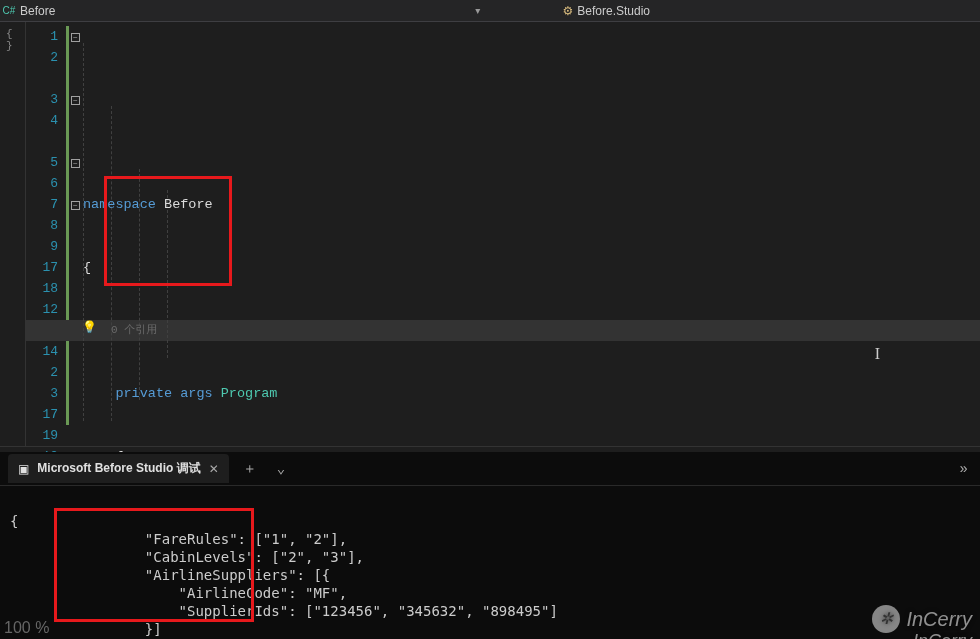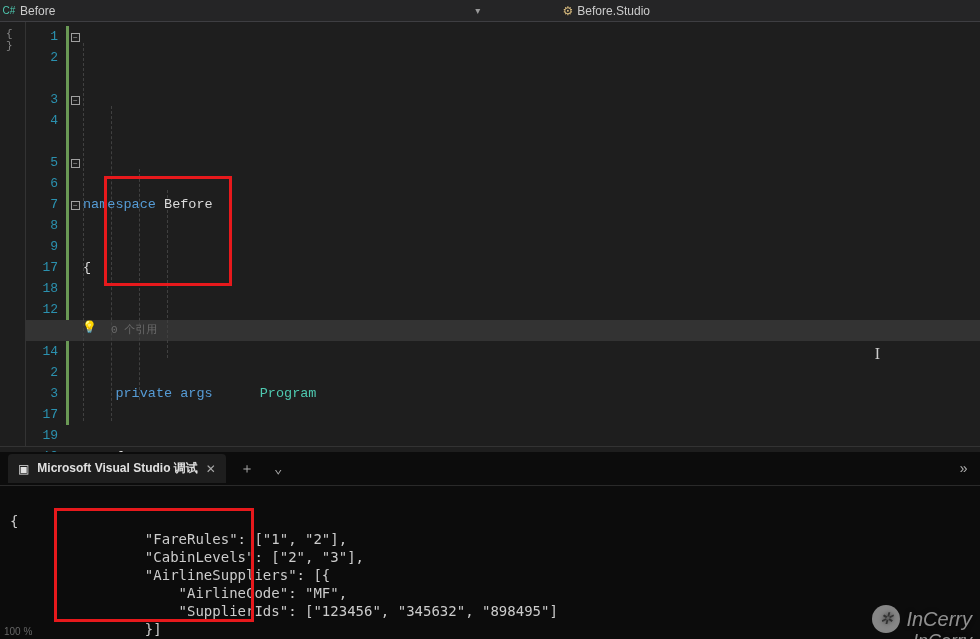--- a/index.html
+++ b/index.html
@@ -97,21 +97,21 @@
     font-size:13.5px;
     position:relative;
     white-space:pre;
   }
   .code .row { height:21px; position:relative; }
   
   
   .iguide { position:absolute; top:0; bottom:0; border-left:1px dashed #404040; }
   
   .kw { color:#569CD6; }
-  .type { color:#4EC9B0;margin-left:39px; }
+  .type { color:#4EC9B0; }
   .method { color:#DCDCAA; }
   .plain { color:#DCDCDC; }
   .param { color:#9CDCFE; text-decoration: underline dotted #9CDCFE; }
   .codelens { color:#6A6A6A; font-size:11px; padding-left:28px; }
   .codelens2 { color:#6A6A6A; font-size:11px; padding-left:42px; }
   .hl-line { background:#333333; position:absolute; left:0; right:0; height:21px; top:calc(4px + 21px*14); }
   .cursor-i { position:absolute; right:100px; top:calc(4px + 21px*15 + 2px); color:#CCCCCC; font-family:serif; font-size:16px; }
 
   
   .redbox1 {
@@ -189,21 +189,21 @@
   .watermark .sub { position:absolute; right:0; bottom:-18px; font-size:18px; }
   .wechat-icon {
     width:28px; height:28px; border-radius:50%;
     background:rgba(255,255,255,0.5);
     display:inline-flex; align-items:center; justify-content:center;
     font-size:16px; color:#333;
   }
 
   .status {
     position:absolute; left:0; bottom:0;
-    font-size:10px; color:#666; font-family:'Segoe UI',sans-serif;
+    font-size:16px; color:#666; font-family:'Segoe UI',sans-serif;
     padding:2px 4px;
   }
 </style>
 </head>
 <body>
 
 <div class="breadcrumb">
   <div class="breadcrumb-left">
     <span class="csharp-icon">C#</span>
     <span>Before</span>
@@ -293,21 +293,21 @@
 </div>
 
 <div class="redbox1"></div>
 
 <div class="panel-split"></div>
 
 <div class="terminal-wrapper">
   <div class="term-tabbar">
     <div class="term-tab">
       <span style="font-size:12px;">▣</span>
-      <b>Microsoft Visual Studio 调试</b>
+      <b>Microsoft Before Studio 调试</b>
       <span class="x">✕</span>
     </div>
     <span class="term-plus">＋</span>
     <span class="term-chev">⌄</span>
     <span class="term-overflow">»</span>
   </div>
   <div class="term-body">
 <span>{</span>
 <span>                "FareRules": ["1", "2"],</span>
 <span>                "CabinLevels": ["2", "3"],</span>

